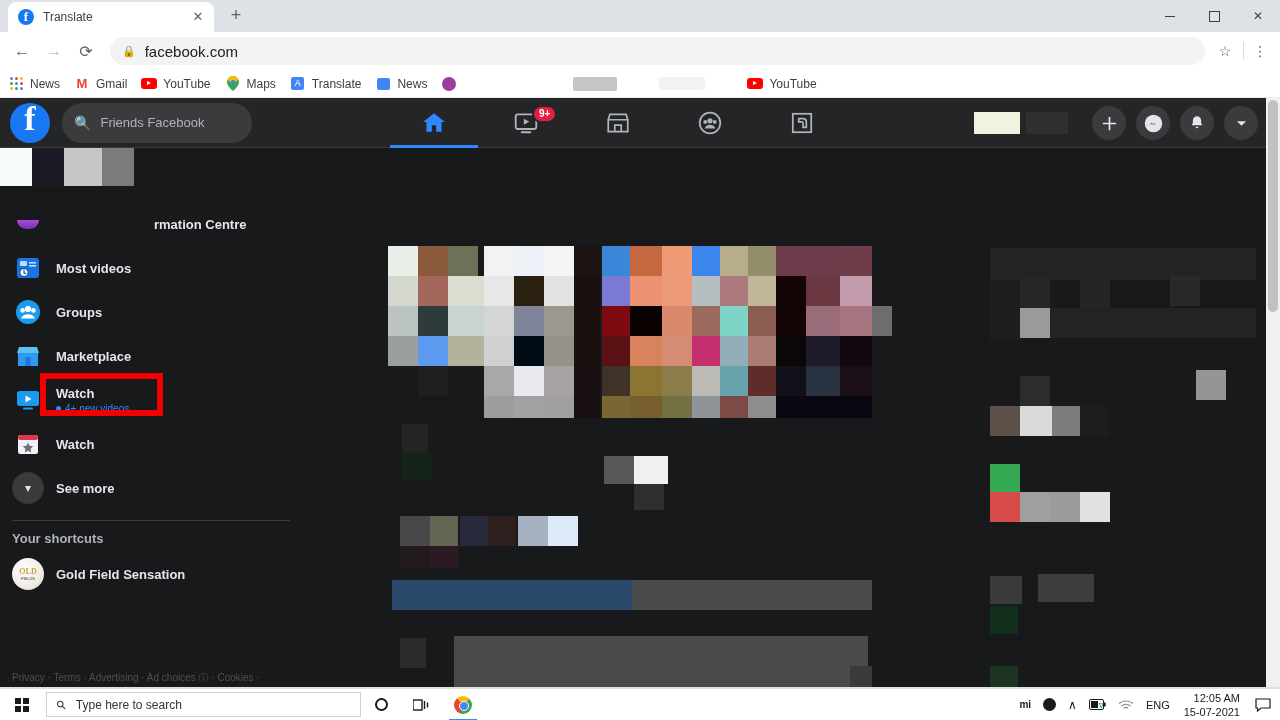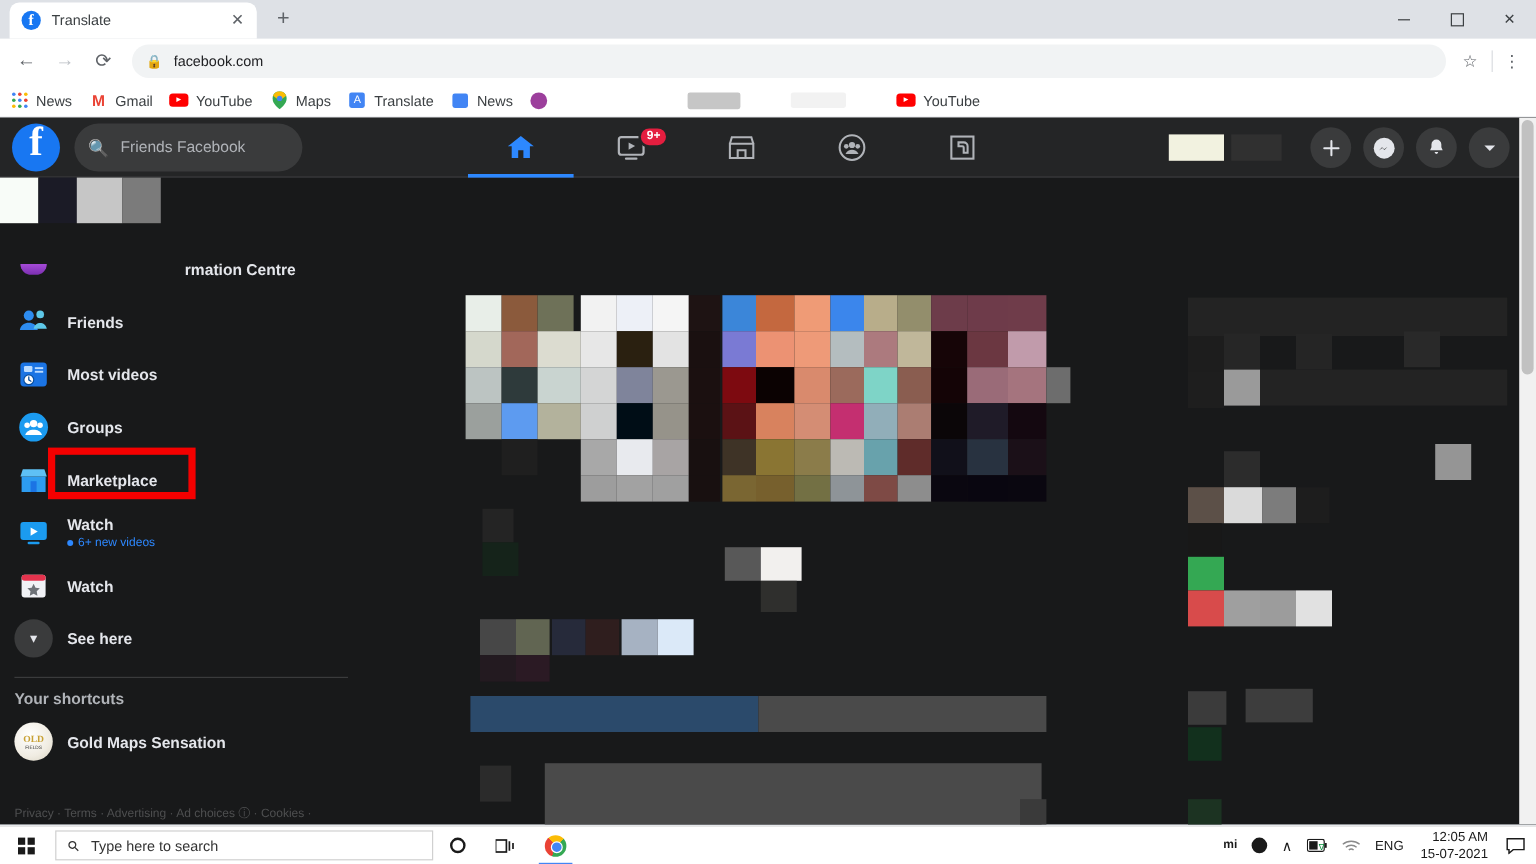--- a/index.html
+++ b/index.html
@@ -58,21 +58,21 @@
     width: 28px; height: 28px; margin-right: 4px;
     display: flex; align-items: center; justify-content: center;
     color: #5f6368; font-size: 16px;
   }
   .navbtn.disabled { color: #bdc1c6; }
   .omnibox {
     flex: 1; height: 28px; background: #f1f3f4; border-radius: 14px;
     display: flex; align-items: center; padding: 0 12px; margin: 0 6px;
   }
   .lock { font-size: 11px; color: #5f6368; margin-right: 9px; }
-  .url { font-size: 12px; color: #202124; }
+  .url { font-size: 15px; color: #202124; }
   .star { width: 28px; height: 28px; display:flex; align-items:center; justify-content:center;
           color:#5f6368; font-size: 14px; }
   .vsep { width: 1px; height: 18px; background: #dadce0; margin: 0 4px; }
   .kebab { width: 24px; height: 28px; display:flex; align-items:center; justify-content:center;
            color:#5f6368; font-size: 14px; letter-spacing: 0; }
 
   .bookmarks {
     height: 28px; background: #ffffff;
     display: flex; align-items: center; padding: 0 8px;
     border-bottom: 1px solid #e8eaed;
@@ -414,31 +414,20 @@
         <span class="sr" style="width:32px;background:#7b7b7b"></span>
       </div>
 
       <div class="side-item" style="margin-top:-14px">
         <span class="side-ico">
           <span style="display:block;width:22px;height:9px;border-radius:0 0 11px 11px;background:linear-gradient(#a64bd8,#7b2fb0);"></span>
         </span>
         <span class="side-label" style="margin-left:98px">rmation Centre</span>
       </div>
 
-      <div class="side-item">
-        <span class="side-ico">
-          <svg width="28" height="28" viewBox="0 0 28 28">
-            <circle cx="10" cy="9" r="4.2" fill="#2d8cf0"></circle>
-            <path d="M2.5 21c.8-4 4-6 7.5-6s6.7 2 7.5 6z" fill="#2d8cf0"></path>
-            <circle cx="19.5" cy="8" r="3.2" fill="#5ec8e8"></circle>
-            <path d="M14 20c.6-3.2 3-4.8 5.5-4.8S24.4 16.8 25 20z" fill="#5ec8e8"></path>
-          </svg>
-        </span>
-        <span class="side-label">Friends</span>
-      </div>
 
       <div class="side-item">
         <span class="side-ico">
           <svg width="28" height="28" viewBox="0 0 28 28">
             <rect x="3" y="4" width="22" height="20" rx="3" fill="#1b74e4"></rect>
             <rect x="6" y="7" width="7" height="5" rx="1" fill="#bcdcff"></rect>
             <rect x="15" y="8" width="7" height="1.6" fill="#bcdcff"></rect>
             <rect x="15" y="11" width="7" height="1.6" fill="#bcdcff"></rect>
             <circle cx="10" cy="18.5" r="4.6" fill="#0b4f9e"></circle>
             <circle cx="10" cy="18.5" r="3.6" fill="#ffffff"></circle>
@@ -477,52 +466,52 @@
           <svg width="28" height="28" viewBox="0 0 28 28">
             <rect x="3" y="5" width="22" height="15" rx="2.5" fill="#1b9bf0"></rect>
             <path d="M11.5 9.5l6 3.5-6 3.5z" fill="#fff"></path>
             <rect x="9" y="21.5" width="10" height="2" rx="1" fill="#1b9bf0"></rect>
           </svg>
         </span>
         <span class="side-text-wrap">
           <span class="side-label">Watch</span>
           <span class="side-sub">
             <i class="blue-dot"></i>
-            <em style="font-style:normal;color:#2d88ff">6+ new videos</em>
+            <em style="font-style:normal;color:#2d88ff">4+ new videos</em>
           </span>
         </span>
       </div>
 
       <div class="side-item">
         <span class="side-ico">
           <svg width="28" height="28" viewBox="0 0 28 28">
             <rect x="4" y="5" width="20" height="19" rx="2.5" fill="#f1f2f6"></rect>
             <rect x="4" y="5" width="20" height="5" rx="2.5" fill="#e4334d"></rect>
             <path d="M14 12.5l1.6 3.3 3.6.5-2.6 2.5.6 3.6-3.2-1.7-3.2 1.7.6-3.6-2.6-2.5 3.6-.5z" fill="#6e7278"></path>
           </svg>
         </span>
         <span class="side-label">Watch</span>
       </div>
 
 
       <div class="side-item">
         <span class="seemore-ico">▾</span>
-        <span class="side-label">See here</span>
+        <span class="side-label">See more</span>
       </div>
 
       <div class="divider"></div>
 
       <div class="shortcuts-title">Your shortcuts</div>
 
       <div class="side-item">
         <span class="shortcut-ico">
           <b>OLD</b>
           <i>FIELDS</i>
         </span>
-        <span class="side-label">Gold Maps Sensation</span>
+        <span class="side-label">Gold Field Sensation</span>
       </div>
 
       <div class="fb-footer">Privacy · Terms · Advertising · Ad choices ⓘ · Cookies ·</div>
     </div>
 
     <div class="redbox" style="left:40px; top:275px; width:123px; height:43px;"></div>
 
     <div class="mosaic" style="left:388px; top:100px; width:484px; height:489px;">
 
       <span style="left:0;top:48px;width:30px;height:30px;background:#e8eee8"></span>

